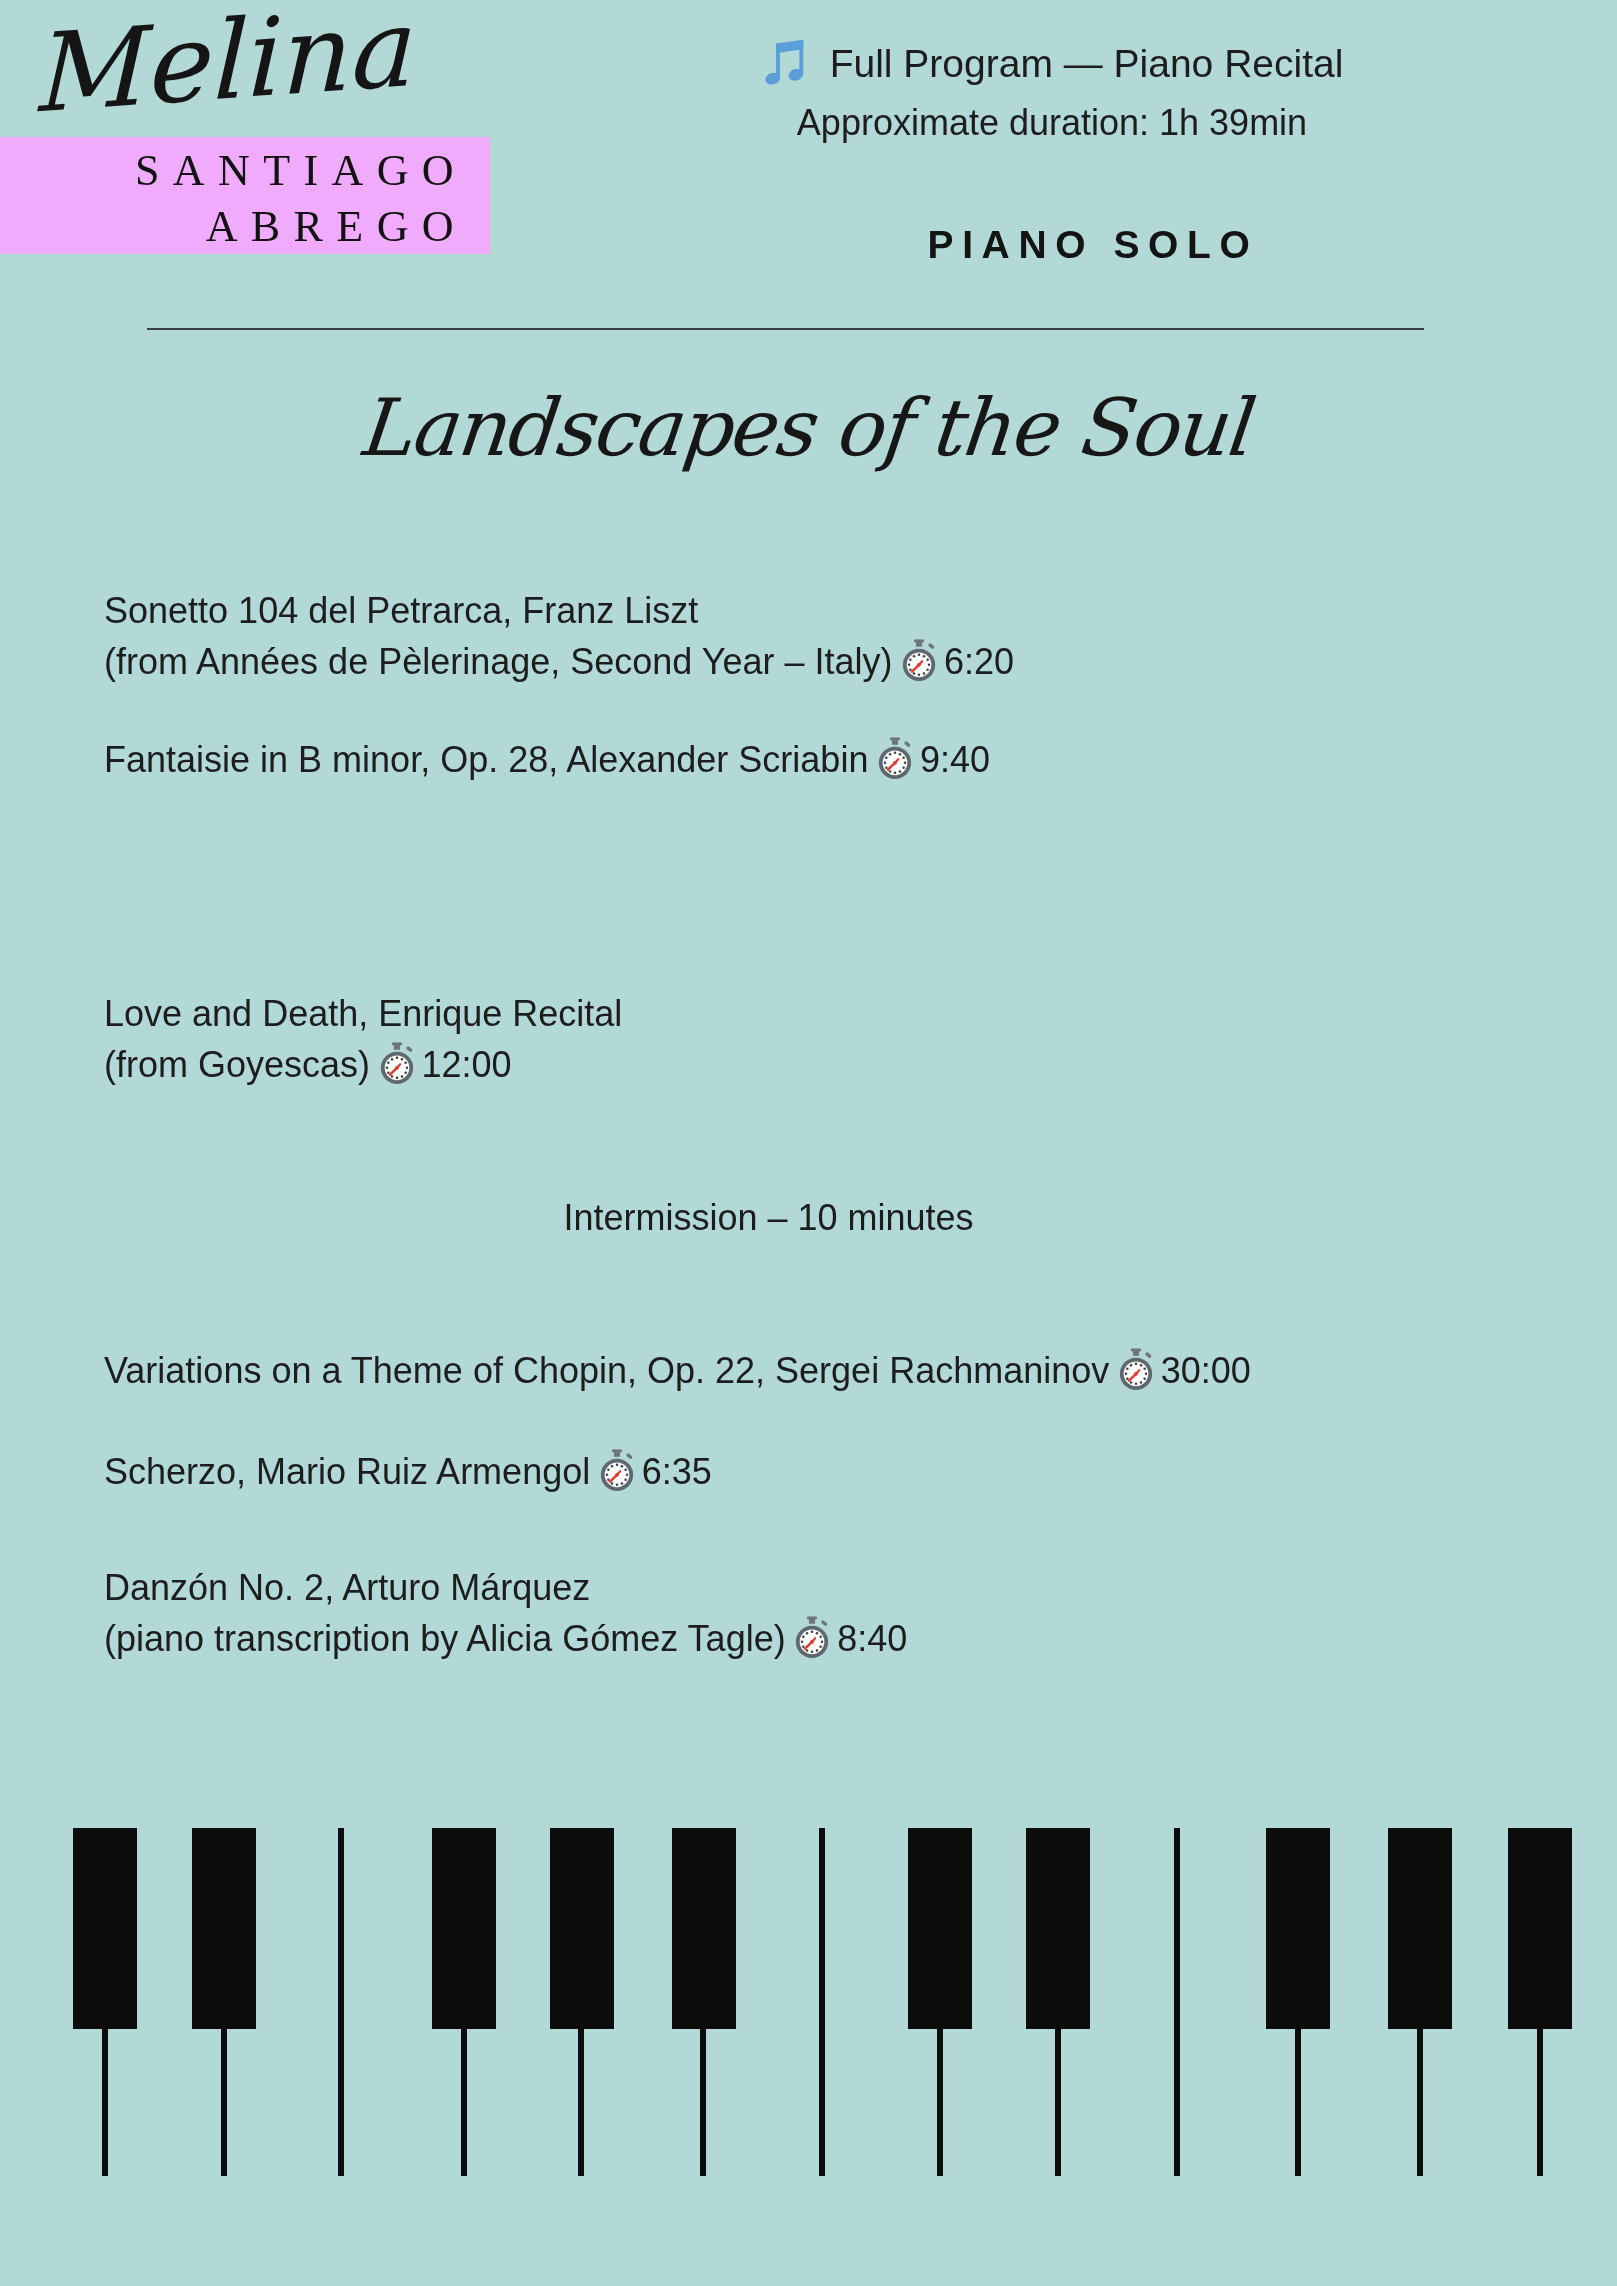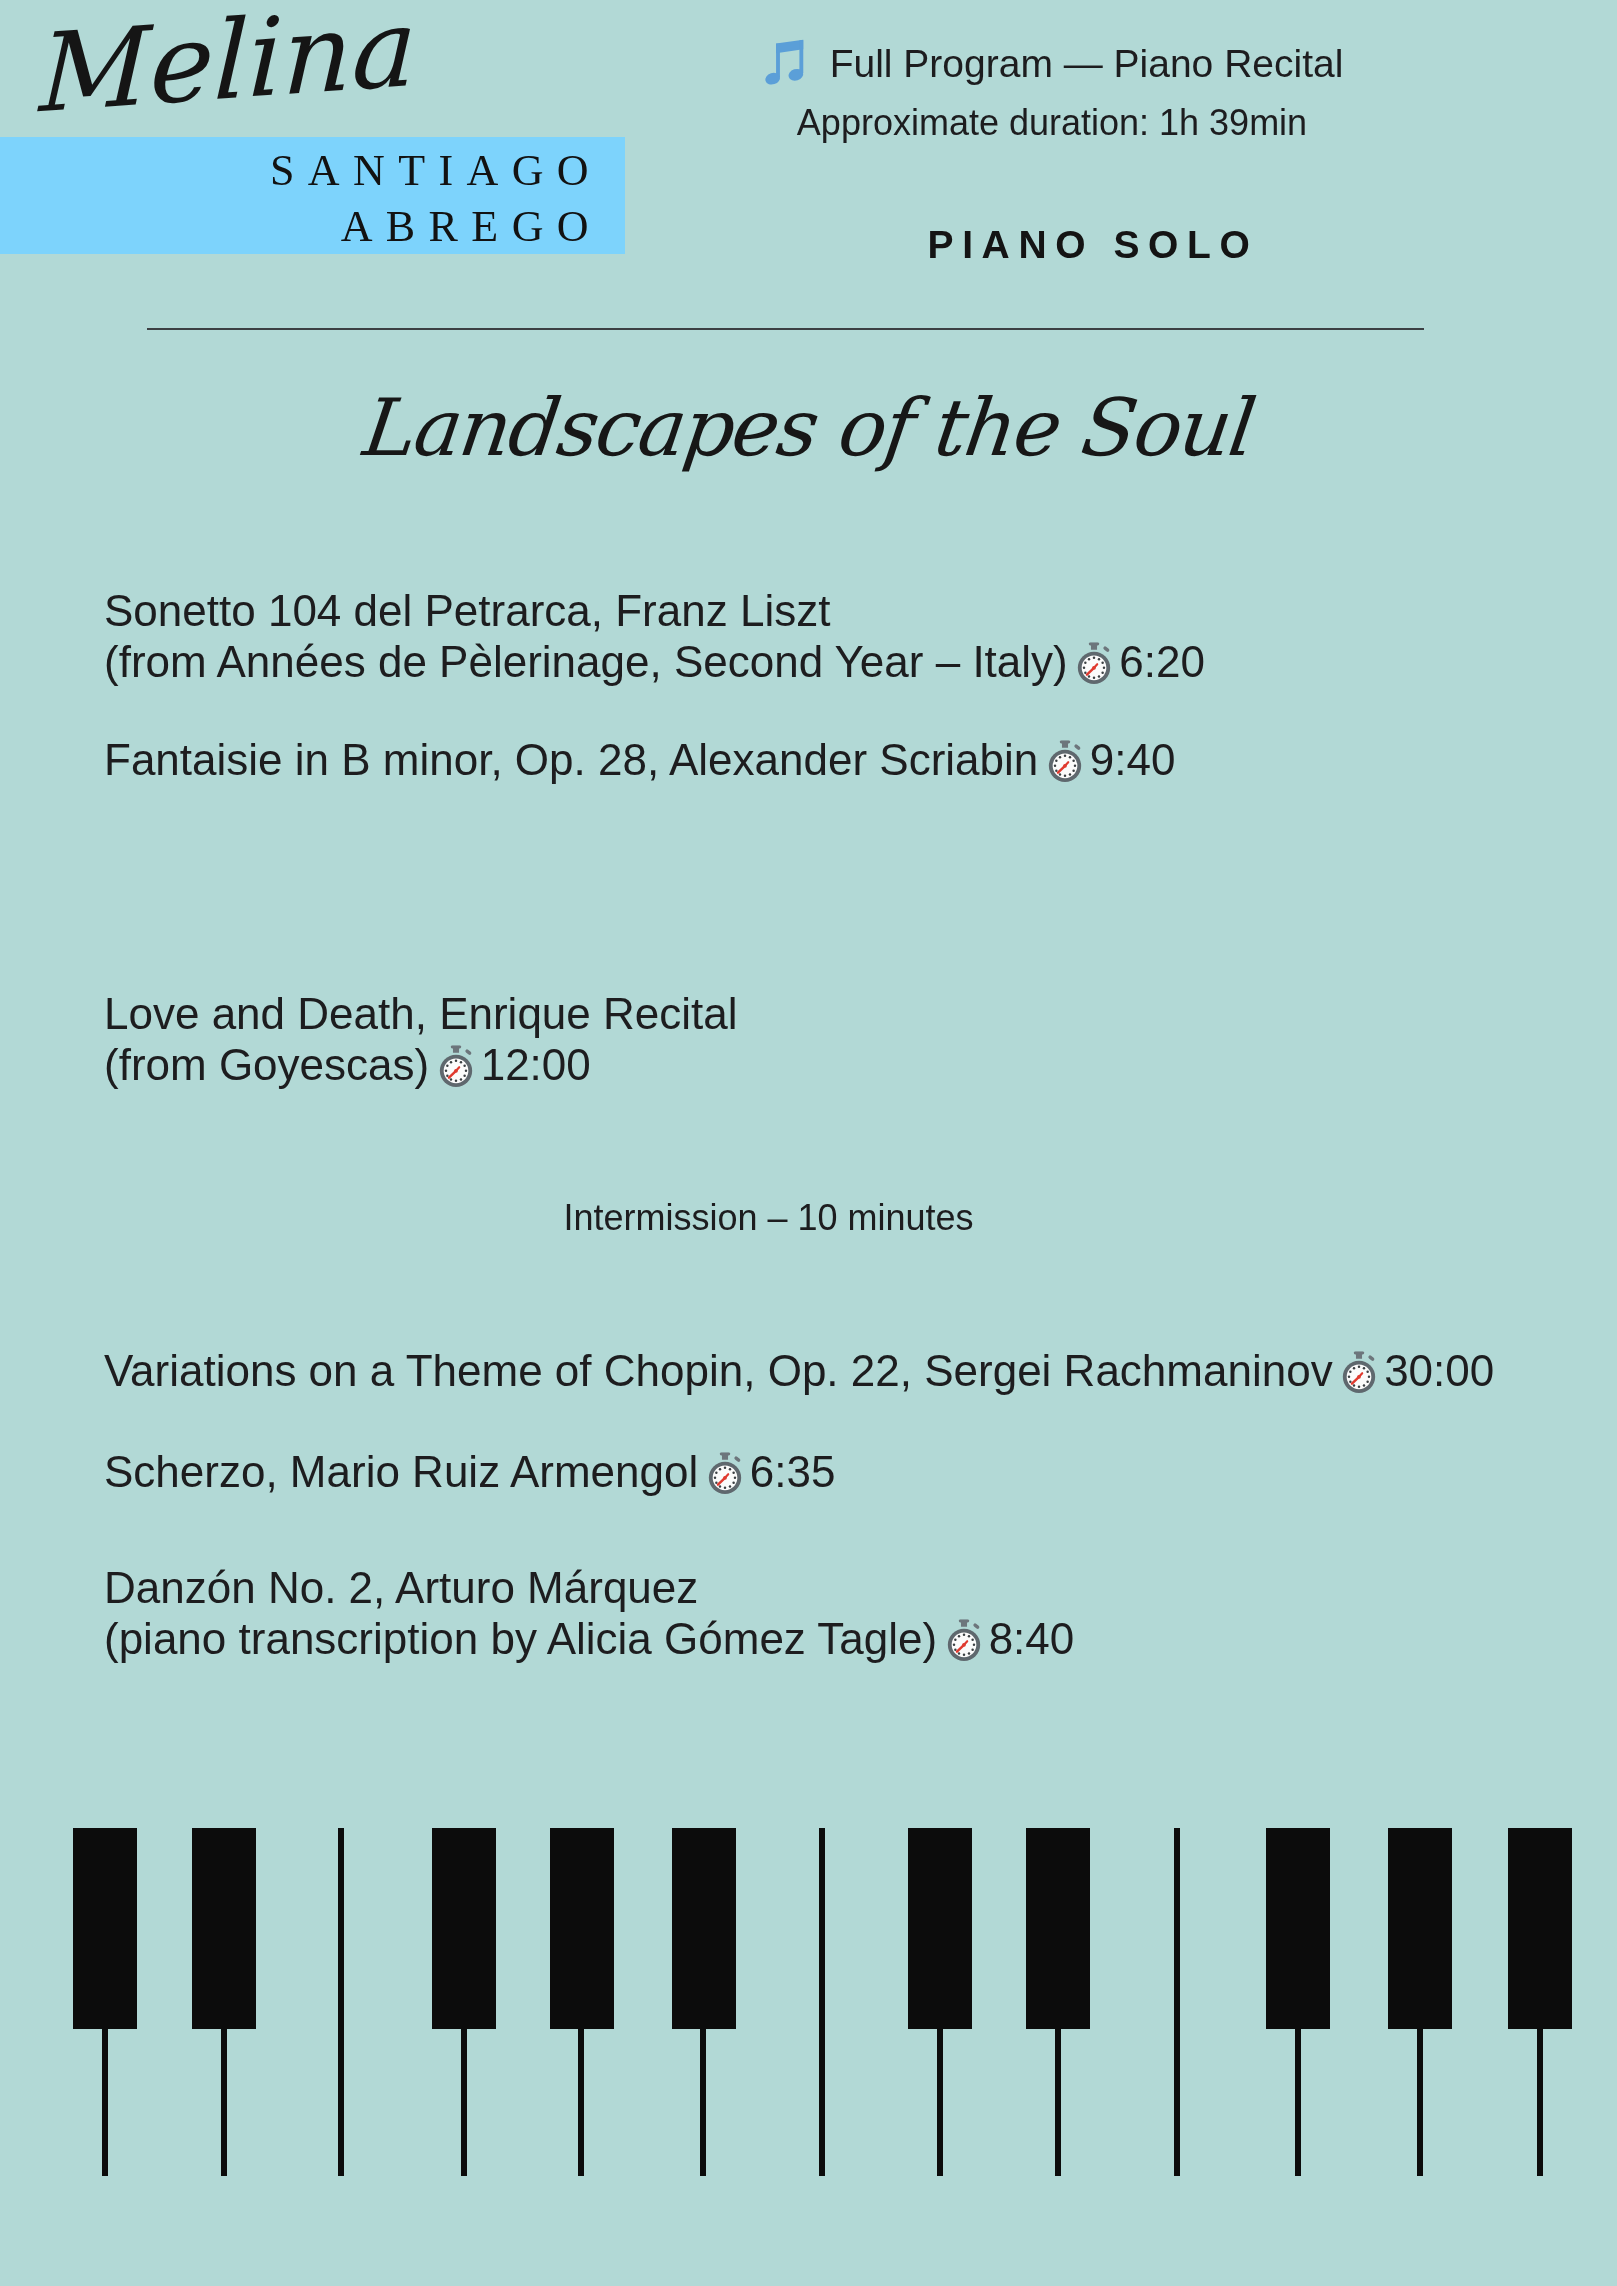--- a/index.html
+++ b/index.html
@@ -6,22 +6,22 @@
   .page{
     position:relative;
     width:1618px;height:2286px;
     background:#b2d9d6;
     overflow:hidden;
     font-family:"Liberation Sans", sans-serif;
     color:#1d1d1f;
   }
   
   .white-band{
-    position:absolute;left:0;top:137px;width:625px;height:117px;
-    background:#7dd3fc;z-index:1;
+    position:absolute;left:0;top:137px;width:490px;height:117px;
+    background:#f0abfc;z-index:1;
   }
   .lastname{
     position:absolute;right:23px;top:5.8px;left:0;
     text-align:right;
     font-family:"Liberation Serif", serif;
     font-size:44px;line-height:56px;letter-spacing:13.4px;
     color:#121212;white-space:nowrap;
   }
   .firstname{
     position:absolute;left:40px;top:1.9px;z-index:2;
@@ -54,21 +54,21 @@
     position:absolute;left:0;top:382px;width:1618px;
     text-align:center;
     font-family:"DejaVu Serif", serif;font-style:italic;
     font-size:79px;letter-spacing:-1.9px;color:#171717;
     transform:skewX(-8deg);
     white-space:nowrap;
   }
   
   .entry{
     position:absolute;left:104px;
-    font-size:44px;line-height:51px;color:#1d1d1f;
+    font-size:36px;line-height:51px;color:#1d1d1f;
     white-space:nowrap;
   }
   .intermission{
     position:absolute;left:0;top:1192px;width:1537px;
     text-align:center;font-size:36px;line-height:51px;white-space:nowrap;
   }
   .sw{width:38px;height:44px;vertical-align:-8.6px;margin:0 5.8px 0 7.7px;}
   .note-ic{width:46px;height:50px;display:block;}
   
   .bkey{position:absolute;top:1828px;width:64px;height:201px;background:#0c0c0c;}

